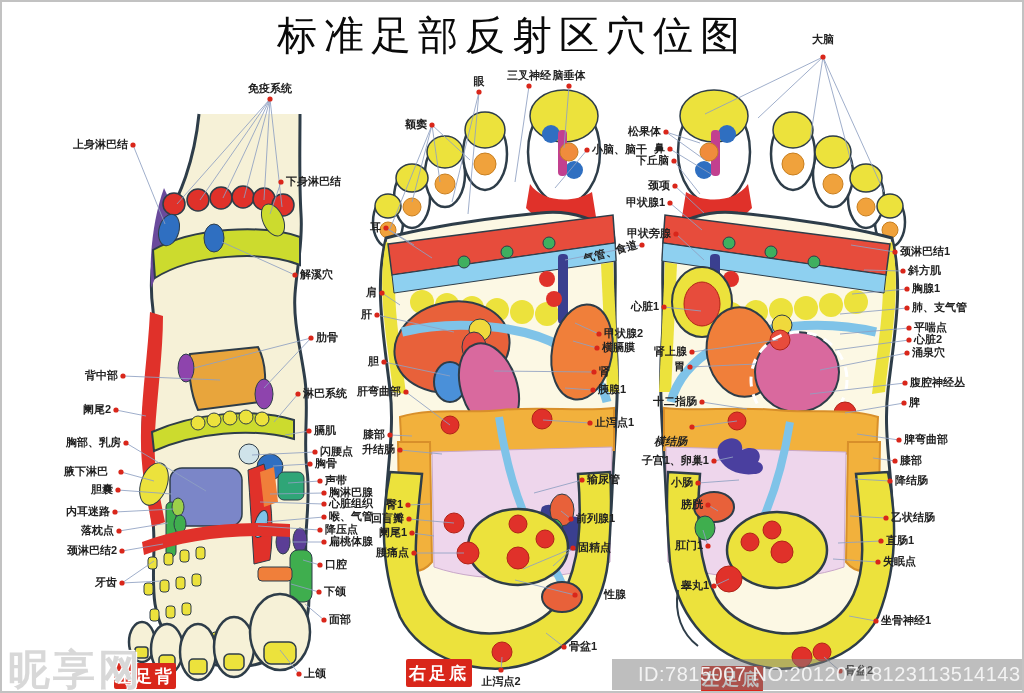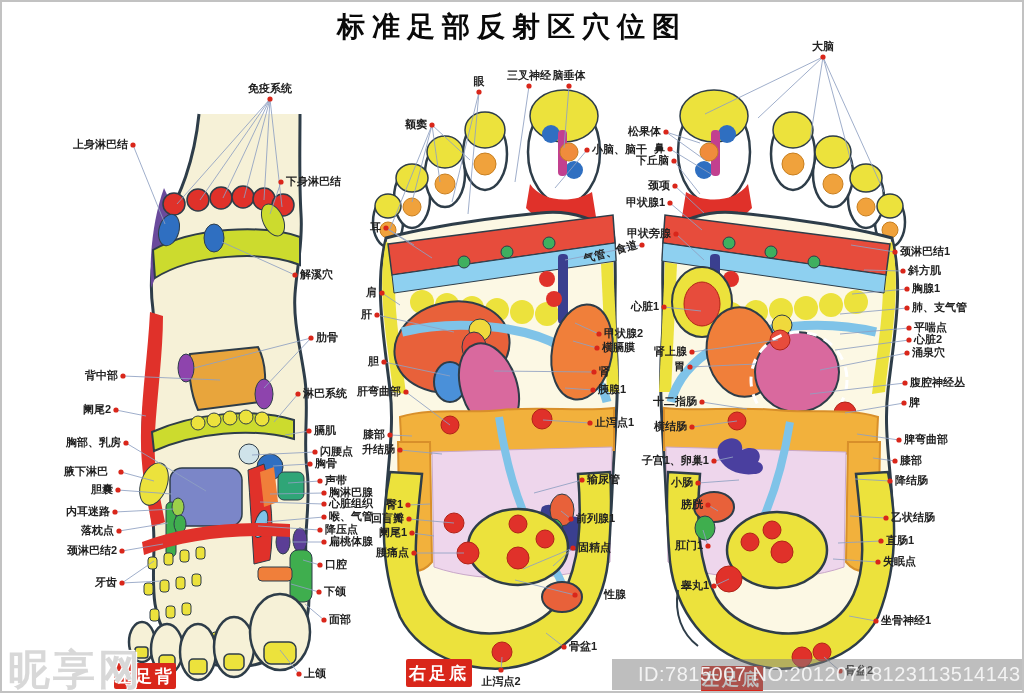--- a/index.html
+++ b/index.html
@@ -1,20 +1,20 @@
 <!DOCTYPE html>
 <html><head>
 <meta charset="utf-8">
 <style>
   html,body{margin:0;padding:0;background:#e8e8e8;}
   #stage{position:relative;width:1024px;height:693px;background:#ffffff;overflow:hidden;
          border:2px solid #c2c2c2;box-sizing:border-box;
          font-family:"Liberation Sans","DejaVu Sans",sans-serif;}
   #page-title{position:absolute;top:6px;left:0;right:0;text-align:center;
-              font-size:28px;font-weight:bold;letter-spacing:7px;color:#0a0a0a;}
+              font-size:40px;font-weight:normal;letter-spacing:7px;color:#0a0a0a;}
   svg{position:absolute;left:0;top:0;}
   #labels{position:absolute;inset:0;z-index:5;pointer-events:none;}
   .lbl{position:absolute;font-weight:bold;font-size:11px;color:#222;white-space:nowrap;}
   .lbl.right{transform:translate(5px,-55%) rotate(var(--rot,0deg));transform-origin:left center;}
   .lbl.left{transform:translate(calc(-100% - 5px),-55%) rotate(var(--rot,0deg));transform-origin:right center;}
   .lbl.top{transform:translate(-50%,calc(-100% - 3px));}
   .lbl.bottom{transform:translate(-50%,4px);}
   .leader{stroke:#8fa0c2;stroke-width:0.9;opacity:.95;}
   .bullet{fill:#d9261a;}
   .caption{position:absolute;z-index:4;background:#d9261a;color:#fff;font-weight:bold;
@@ -531,32 +531,32 @@
       <span class="lbl right" style="left: 562px; top: 645px;">骨盆1</span>
       <span class="lbl right" style="left: 573px; top: 593px; margin-left: 24px;">性腺</span>
       <span class="lbl right" style="left: 571px; top: 546px;">固精点</span>
       <span class="lbl right" style="left: 569px; top: 517px;">前列腺1</span>
       <span class="lbl right" style="left: 580px; top: 478px;">输尿管</span>
       <span class="lbl right" style="left: 588px; top: 421px;">止泻点1</span>
       <span class="lbl right" style="left: 591px; top: 388px;">胰腺1</span>
       <span class="lbl right" style="left: 592px; top: 370px;">肾</span>
       <span class="lbl right" style="left: 595px; top: 346px;">横膈膜</span>
       <span class="lbl right" style="left: 597px; top: 332px;">甲状腺2</span>
-      <span class="lbl top" style="left: 821px; top: 55px;">大脑</span>
+      <span class="lbl top" style="left: 821px; top: 48px;">大脑</span>
       <span class="lbl left" style="left: 664px; top: 130px;">松果体</span>
       <span class="lbl left" style="left: 668px; top: 147px;">鼻</span>
       <span class="lbl left" style="left: 672px; top: 159px;">下丘脑</span>
       <span class="lbl left" style="left: 673px; top: 184px;">颈项</span>
       <span class="lbl left" style="left: 668px; top: 201px;">甲状腺1</span>
       <span class="lbl left" style="left: 674px; top: 232px;">甲状旁腺</span>
       <span class="lbl left" style="left: 662px; top: 305px;">心脏1</span>
       <span class="lbl left" style="left: 690px; top: 350px;">肾上腺</span>
       <span class="lbl left" style="left: 688px; top: 365px;">胃</span>
       <span class="lbl left" style="left: 700px; top: 400px;">十二指肠</span>
-      <span class="lbl left" style="left: 690px; top: 425px;">横结肠</span>
+      <span class="lbl left" style="left: 690px; top: 440px; font-style: italic;">横结肠</span>
       <span class="lbl left" style="left: 712px; top: 459px;">子宫1、卵巢1</span>
       <span class="lbl left" style="left: 696px; top: 481px;">小肠</span>
       <span class="lbl left" style="left: 706px; top: 503px;">膀胱</span>
       <span class="lbl left" style="left: 706px; top: 544px;">肛门1</span>
       <span class="lbl left" style="left: 712px; top: 584px;">睾丸1</span>
       <span class="lbl right" style="left: 893px; top: 250px;">颈淋巴结1</span>
       <span class="lbl right" style="left: 901px; top: 269px;">斜方肌</span>
       <span class="lbl right" style="left: 905px; top: 287px;">胸腺1</span>
       <span class="lbl right" style="left: 905px; top: 306px;">肺、支气管</span>
       <span class="lbl right" style="left: 907px; top: 326px;">平喘点</span>

